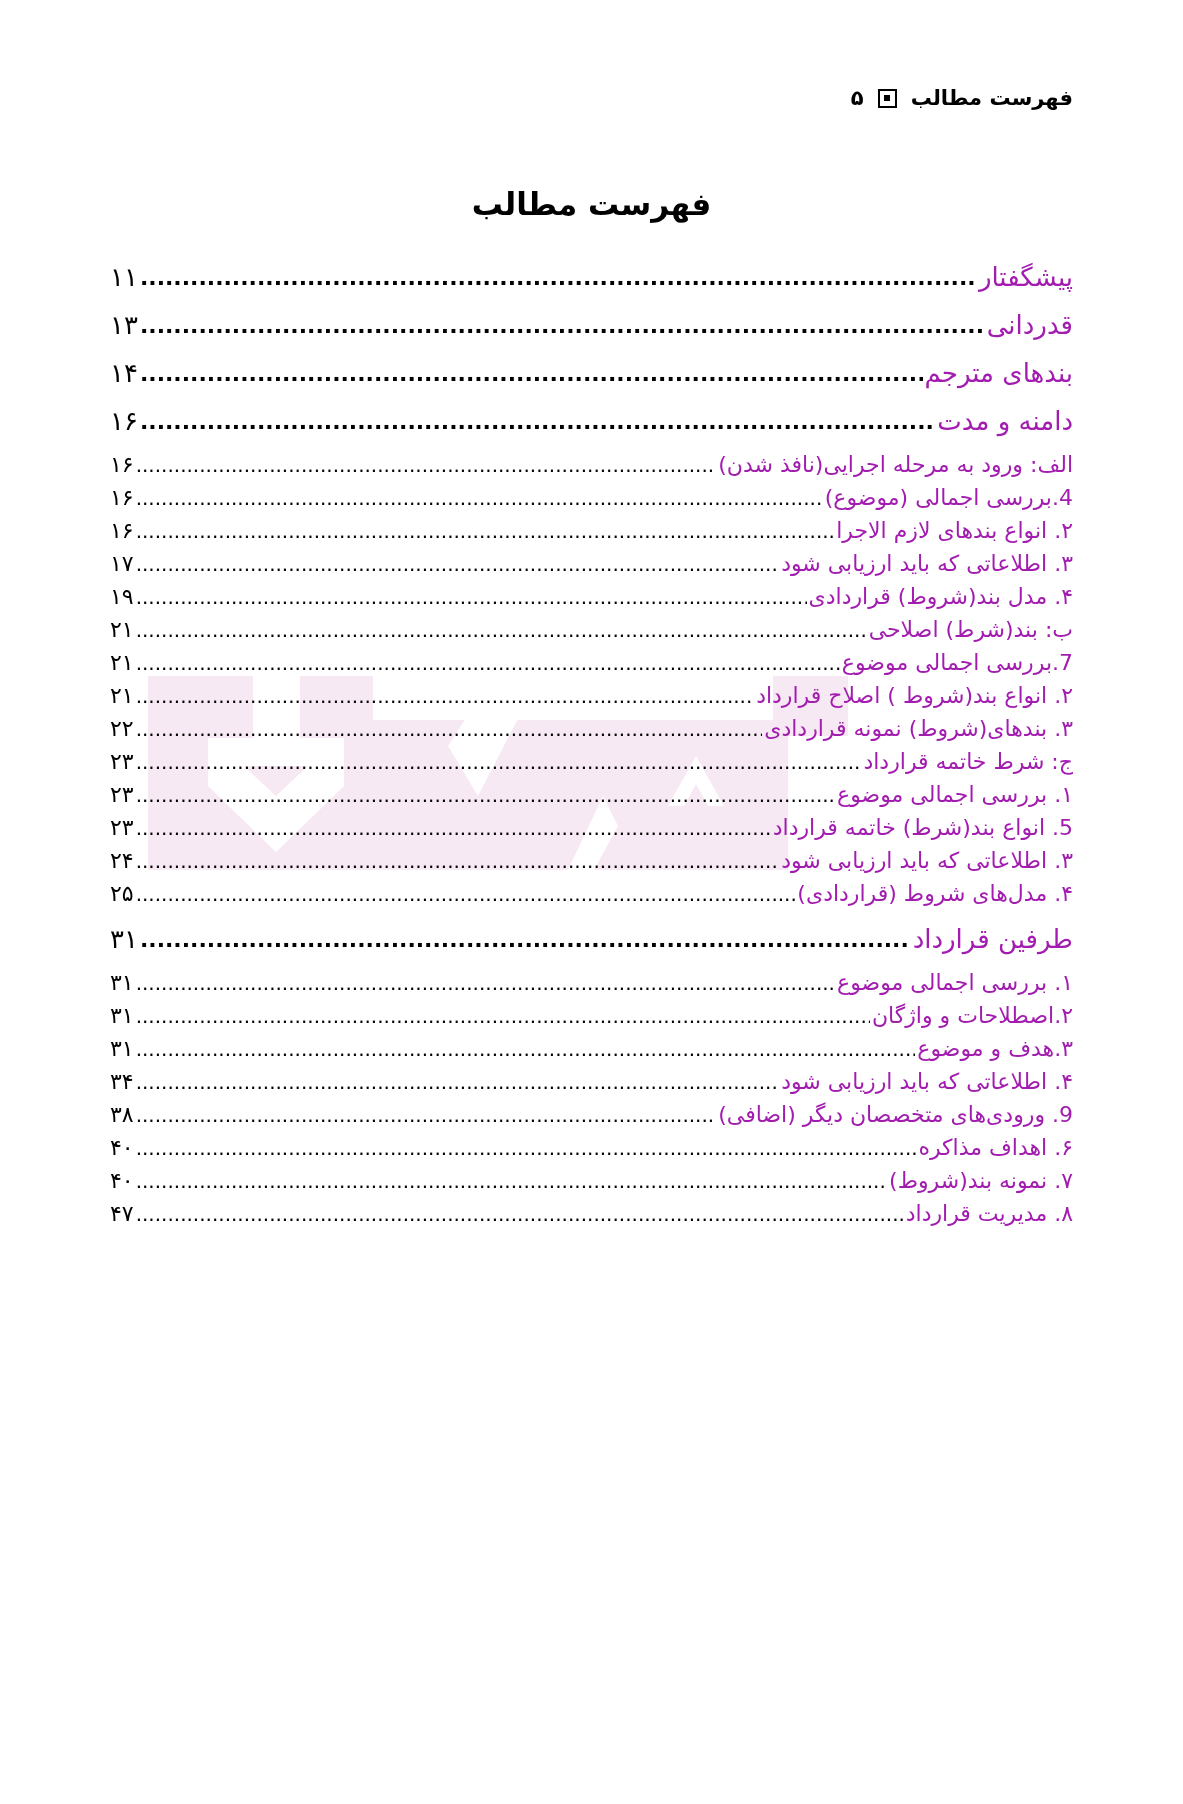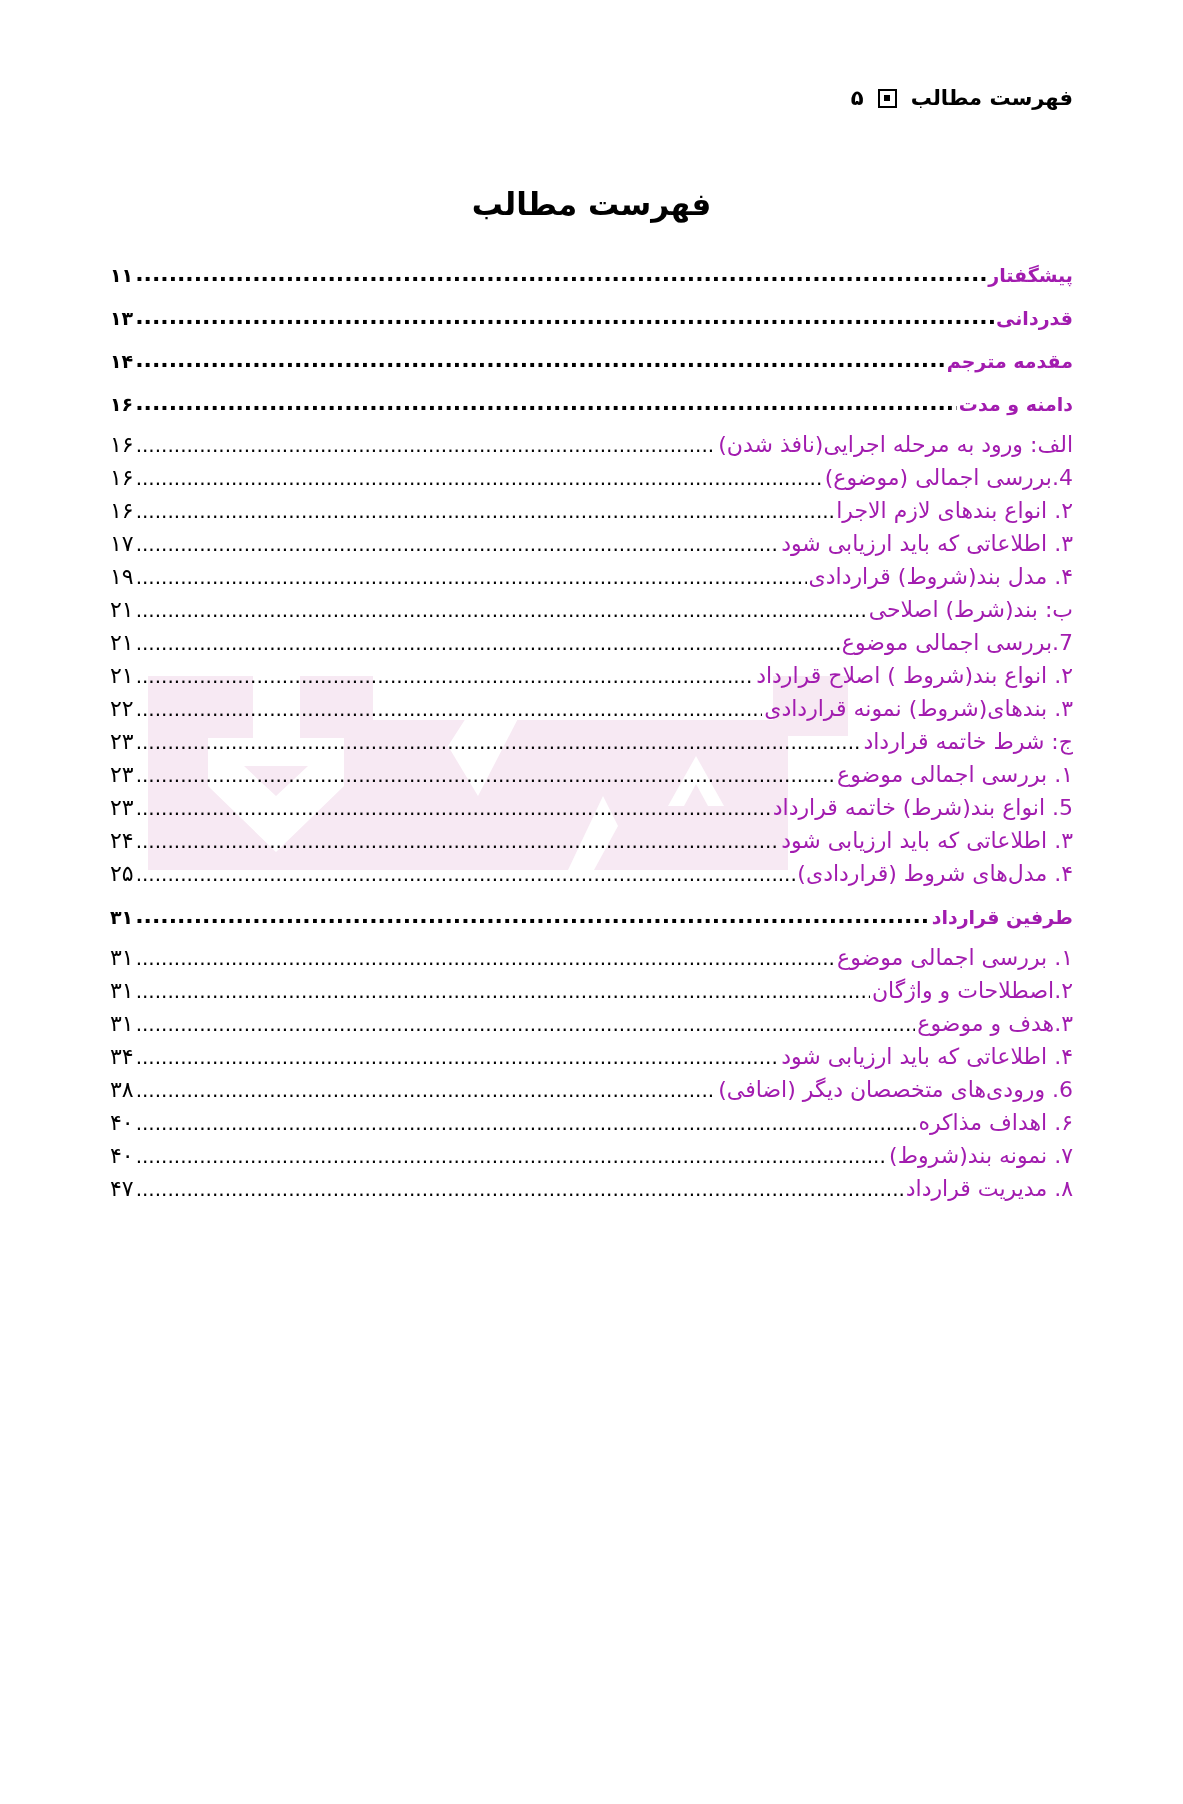--- a/index.html
+++ b/index.html
@@ -129,22 +129,22 @@
     flex: none;
     white-space: nowrap;
     color: #000;
     text-align: left;
     direction: rtl;
   }
 
   
   .lvl-major .toc-label,
   .lvl-major .toc-page {
-    font-size: 19px;
-    font-weight: bold;
+    font-size: 26px;
+    font-weight: normal;
   }
   .lvl-major .toc-leader {
     font-size: 22px;
     font-weight: bold;
     position: relative;
     top: -1px;
   }
   .lvl-major {
     margin-bottom: 16px;
   }
@@ -199,21 +199,21 @@
         <span class="toc-label">پیشگفتار</span>
         <span class="toc-leader">...........................................................................................................................................................................................................................</span>
         <span class="toc-page">۱۱</span>
       </div>
       <div class="toc-row lvl-major gap-before">
         <span class="toc-label">قدردانی</span>
         <span class="toc-leader">...........................................................................................................................................................................................................................</span>
         <span class="toc-page">۱۳</span>
       </div>
       <div class="toc-row lvl-major gap-before">
-        <span class="toc-label">مقدمه مترجم</span>
+        <span class="toc-label">بندهای مترجم</span>
         <span class="toc-leader">...........................................................................................................................................................................................................................</span>
         <span class="toc-page">۱۴</span>
       </div>
       <div class="toc-row lvl-major gap-before">
         <span class="toc-label">دامنه و مدت</span>
         <span class="toc-leader">...........................................................................................................................................................................................................................</span>
         <span class="toc-page">۱۶</span>
       </div>
       <div class="toc-row lvl-sub">
         <span class="toc-label">الف: ورود به مرحله اجرایی(نافذ شدن)</span>
@@ -304,21 +304,21 @@
         <span class="toc-label">۳.هدف و موضوع</span>
         <span class="toc-leader">...........................................................................................................................................................................................................................</span>
         <span class="toc-page">۳۱</span>
       </div>
       <div class="toc-row lvl-sub">
         <span class="toc-label">۴. اطلاعاتی که باید ارزیابی شود</span>
         <span class="toc-leader">...........................................................................................................................................................................................................................</span>
         <span class="toc-page">۳۴</span>
       </div>
       <div class="toc-row lvl-sub">
-        <span class="toc-label">6. ورودی‌های متخصصان دیگر (اضافی)</span>
+        <span class="toc-label">9. ورودی‌های متخصصان دیگر (اضافی)</span>
         <span class="toc-leader">...........................................................................................................................................................................................................................</span>
         <span class="toc-page">۳۸</span>
       </div>
       <div class="toc-row lvl-sub">
         <span class="toc-label">۶. اهداف مذاکره</span>
         <span class="toc-leader">...........................................................................................................................................................................................................................</span>
         <span class="toc-page">۴۰</span>
       </div>
       <div class="toc-row lvl-sub">
         <span class="toc-label">۷. نمونه بند(شروط)</span>

